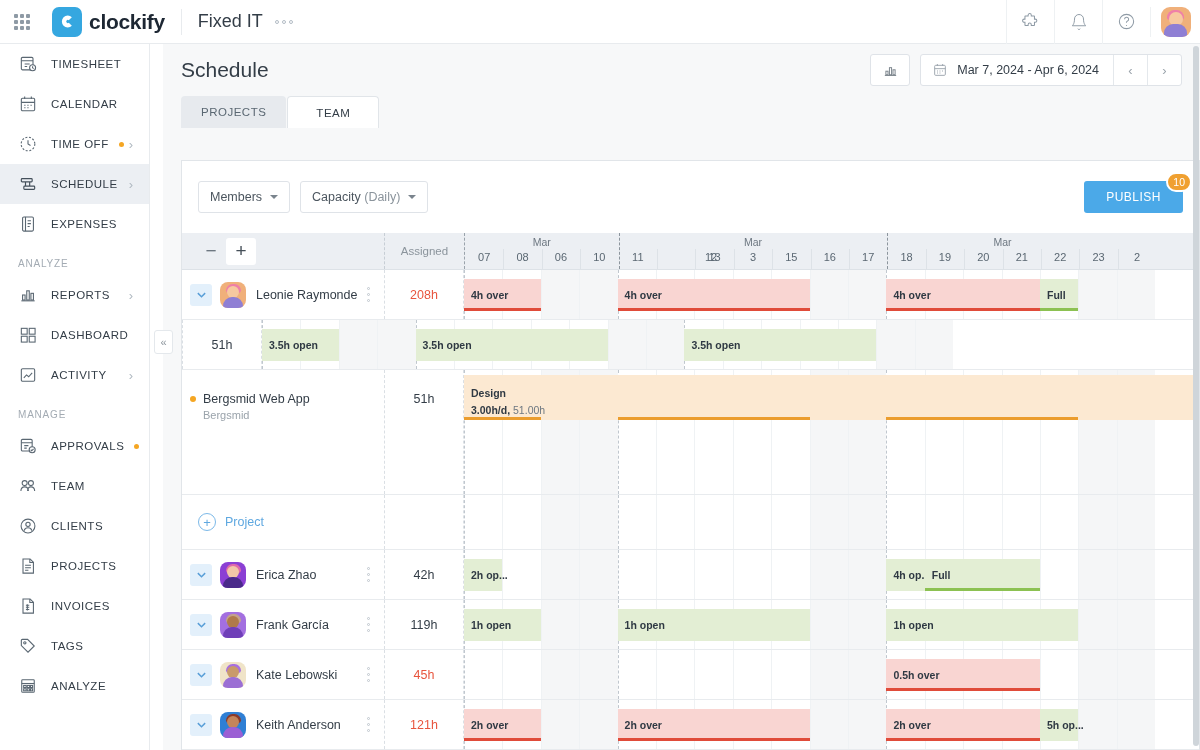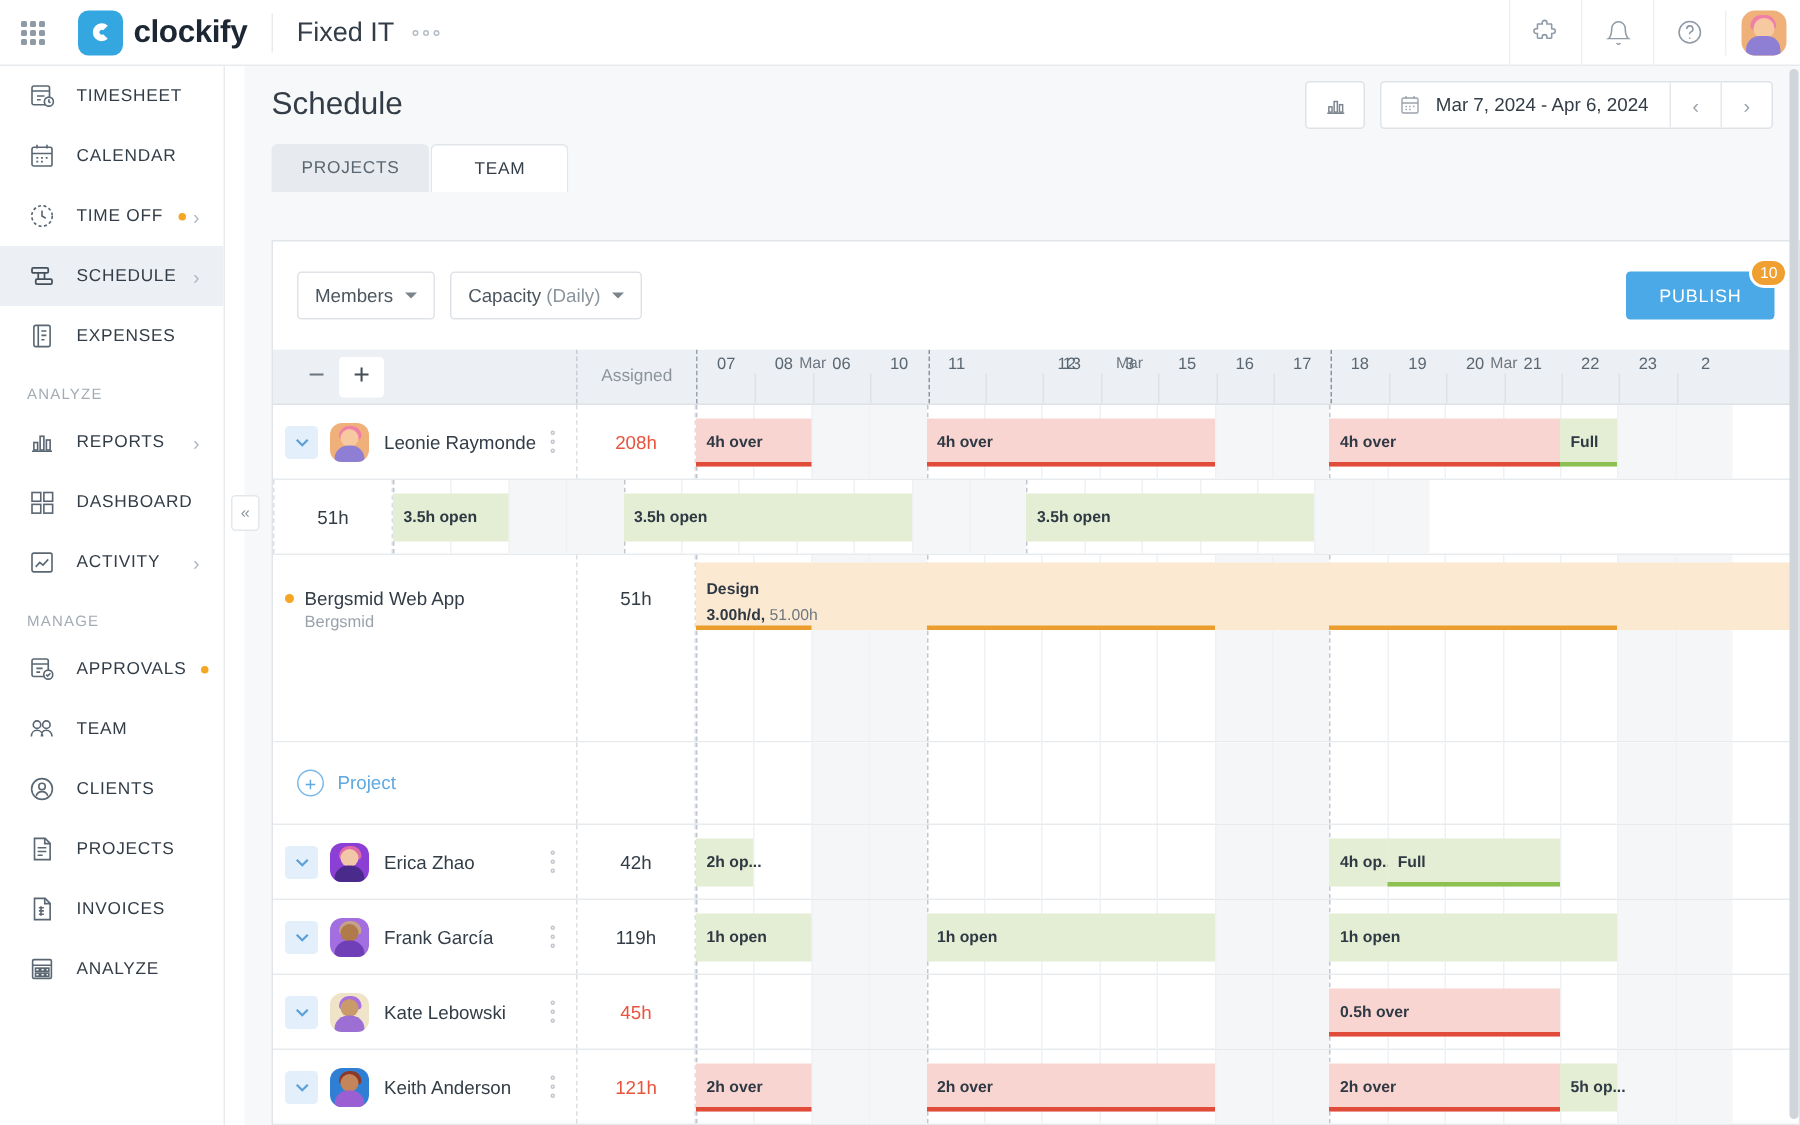--- a/index.html
+++ b/index.html
@@ -144,21 +144,21 @@
     width: 30px; height: 27px; display: flex; align-items: center; justify-content: center;
     font-size: 19px; color: #6d7781; cursor: pointer; background: transparent; border: none; font-family: inherit;
   }
   .zbtn.plus { background: #fff; border-radius: 3px; color: #454f58; }
   .assigned-cell {
     width: 80px; display: flex; align-items: center; justify-content: center;
     font-size: 11.5px; color: #8b949c; border-left: 1px dashed #c7ced5;
   }
   .datescroll { flex: 1; position: relative; border-left: 1px dashed #9aa3ab; overflow: hidden; }
   .month-lbl { position: absolute; top: 3px; font-size: 10.5px; color: #6d7781; text-align: center; }
-  .day-lbl { position: absolute; top: 4px; font-size: 11px; color: #5a6772; text-align: center; width: 38.4px; }
+  .day-lbl { position: absolute; top: 18px; font-size: 11px; color: #5a6772; text-align: center; width: 38.4px; }
   .wk-sep { position: absolute; top: 0; bottom: 0; width: 0; border-left: 1px dashed #8c959d; }
   .day-sep { position: absolute; top: 16px; bottom: 0; width: 0; border-left: 1px solid #dde2e7; }
 
   .gbody { position: absolute; top: 37px; left: 0; right: 0; bottom: 0; overflow: hidden; }
   .grow { position: relative; display: flex; border-bottom: 1px solid #e8ebee; background: #fff; }
   .lcell { width: 202px; display: flex; align-items: center; padding-left: 8px; position: relative; }
   .chev-box {
     width: 22px; height: 22px; background: #e3f0fb; border-radius: 3px;
     display: flex; align-items: center; justify-content: center; cursor: pointer; flex: 0 0 22px;
   }
@@ -400,20 +400,29 @@
     </div>
     <div class="nav-item">
       <span class="nav-ico">
         <svg width="20" height="20" viewBox="0 0 24 24" fill="none" stroke="#5a6772" stroke-width="1.3">
           <path d="M6 3.5h8.5L18.5 7.5v13H6z"></path>
             <path d="M14.2 3.6V7.7h4.2"></path>
           <path d="M9.5 11h4M9.5 13.5h4M9.5 16.2h4M11.2 9.8v7.6"></path>
         </svg>
       </span>
       <span class="nav-label">INVOICES</span>
+    </div>
+    <div class="nav-item">
+      <span class="nav-ico">
+        <svg width="20" height="20" viewBox="0 0 24 24" fill="none" stroke="#5a6772" stroke-width="1.3">
+          <path d="M4 11.5V5.2a1.2 1.2 0 0 1 1.2-1.2h6.3l8 8-7.5 7.5z"></path>
+            <circle cx="8.2" cy="8.2" r="1.4"></circle>
+        </svg>
+      </span>
+      <span class="nav-label">TAGS</span>
     </div>
     <div class="nav-item">
       <span class="nav-ico">
         <svg width="20" height="20" viewBox="0 0 24 24" fill="none" stroke="#5a6772" stroke-width="1.3">
           <rect x="4.5" y="4.5" width="15" height="15" rx="1"></rect>
             <path d="M4.5 9h15"></path>
           <rect x="6.8" y="11.3" width="3" height="2.5"></rect>
             <rect x="11" y="11.3" width="3" height="2.5"></rect>
             <rect x="15" y="11.3" width="2.5" height="2.5"></rect>
           <rect x="6.8" y="15.3" width="3" height="2.5"></rect>

